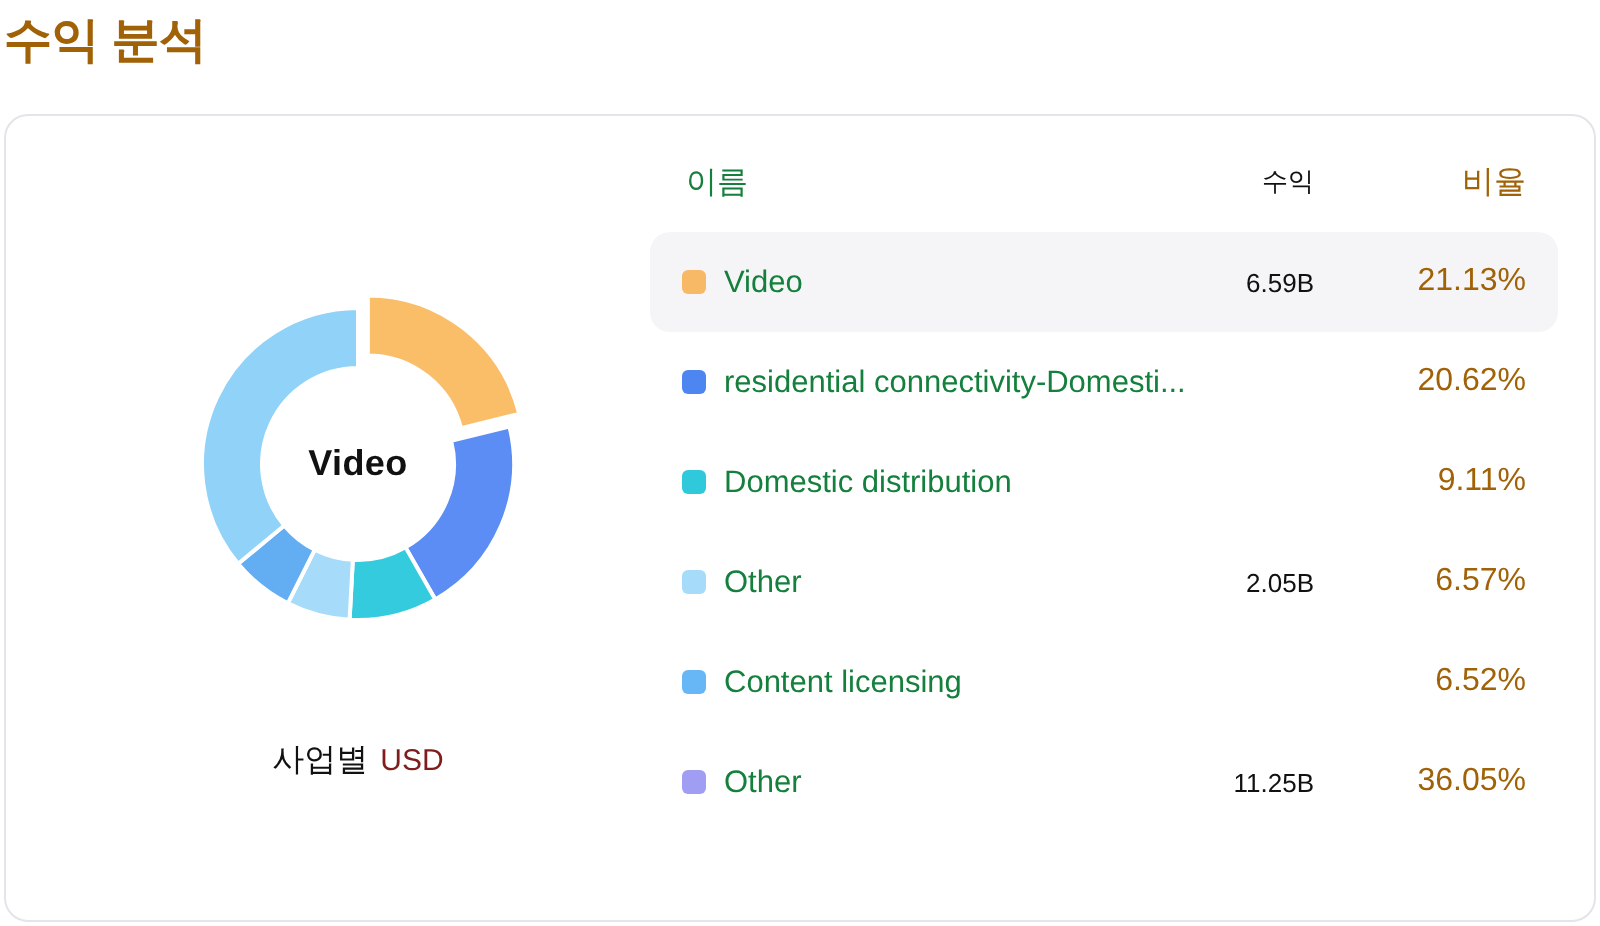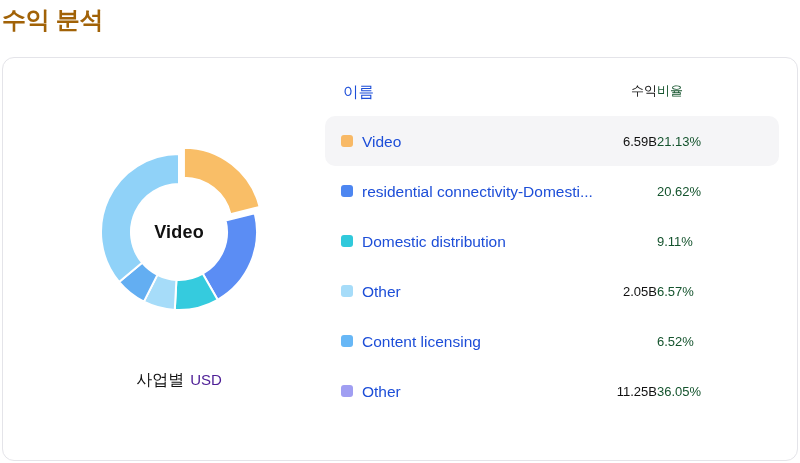--- a/index.html
+++ b/index.html
@@ -12,35 +12,35 @@
     background:#fff; border:1px solid #e4e4e9; border-radius:12px; }
 
   
   .donut-wrap { position:absolute; left:66px; top:64px; width:220px; height:220px; }
   .donut-wrap svg { display:block; }
   .center-label { position:absolute; left:110px; top:110px; transform:translate(-50%,-50%);
     font-size:18px; font-weight:700; color:#111; letter-spacing:0.2px; }
 
   .caption { position:absolute; left:0; top:312px; width:352px; text-align:center; }
   .caption .primary { font-size:16px; font-weight:400; color:#111; }
-  .caption .secondary { font-size:15px; font-weight:400; color:#4c1d95; margin-left:6px; }
+  .caption .secondary { font-size:15px; font-weight:400; color:#7f1d1d; margin-left:6px; }
 
   
   .panel { position:absolute; left:322px; top:0; width:454px; }
   .thead { display:flex; align-items:center; height:20px; margin-top:23px;
     padding:0 16px 0 18px; font-size:13px; color:#9da0a6; }
   .thead .col-name { flex:1; }
   .rows { margin-top:15px; }
   .row { display:flex; align-items:center; min-height:50px; padding:14px 16px;
     border-radius:10px; cursor:pointer; }
   .row.selected { background:#f5f5f7; }
   .swatch { width:12px; height:12px; border-radius:3px; margin-right:9px; flex:none; }
-  .col-name { flex:1; font-size:15.5px; color:#1d4ed8; line-height:21px; padding-right:6px; }
+  .col-name { flex:1; font-size:15.5px; color:#15803d; line-height:21px; padding-right:6px; }
   .col-rev  { width:90px;  text-align:right; font-size:13px; color:#111; flex:none; }
-  .col-ratio{ width:106px; text-align:left; font-size:13px; color:#14532d; flex:none; }
+  .col-ratio{ width:106px; text-align:right; font-size:16px; color:#a16207; flex:none; }
 </style>
 </head>
 <body>
 
 <div class="page-title">수익 분석</div>
 
 <div class="card">
 
   <div class="donut-wrap">
     <svg id="donut-svg" width="220" height="220" viewBox="0 0 220 220">

